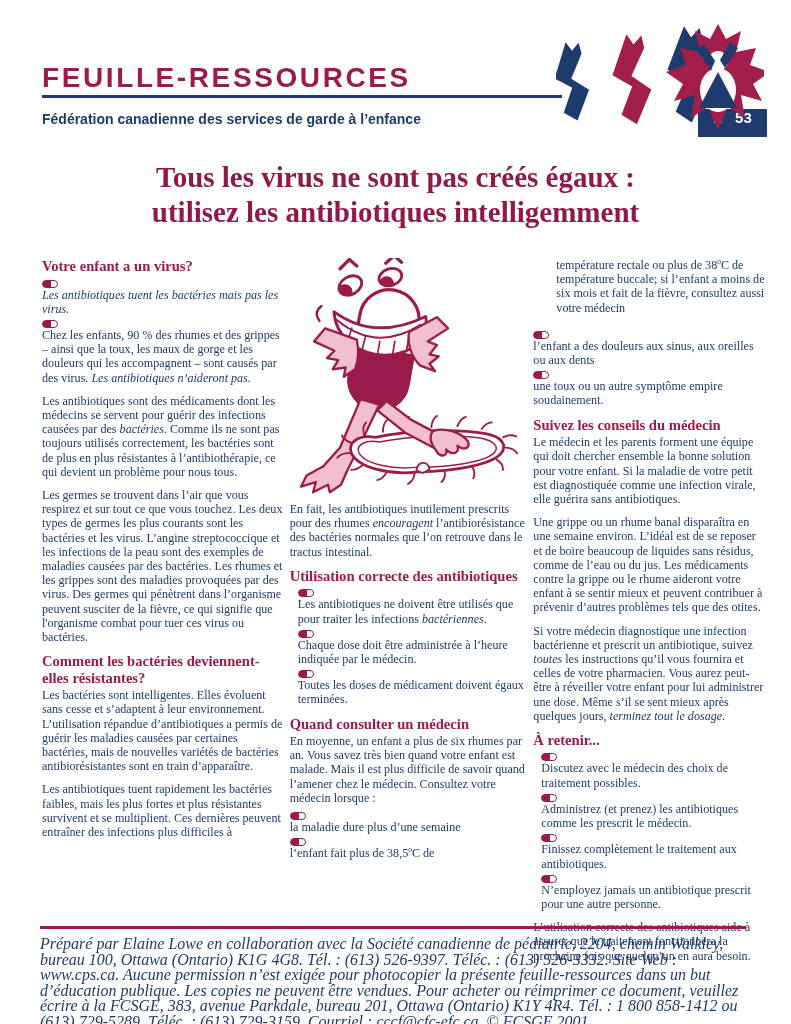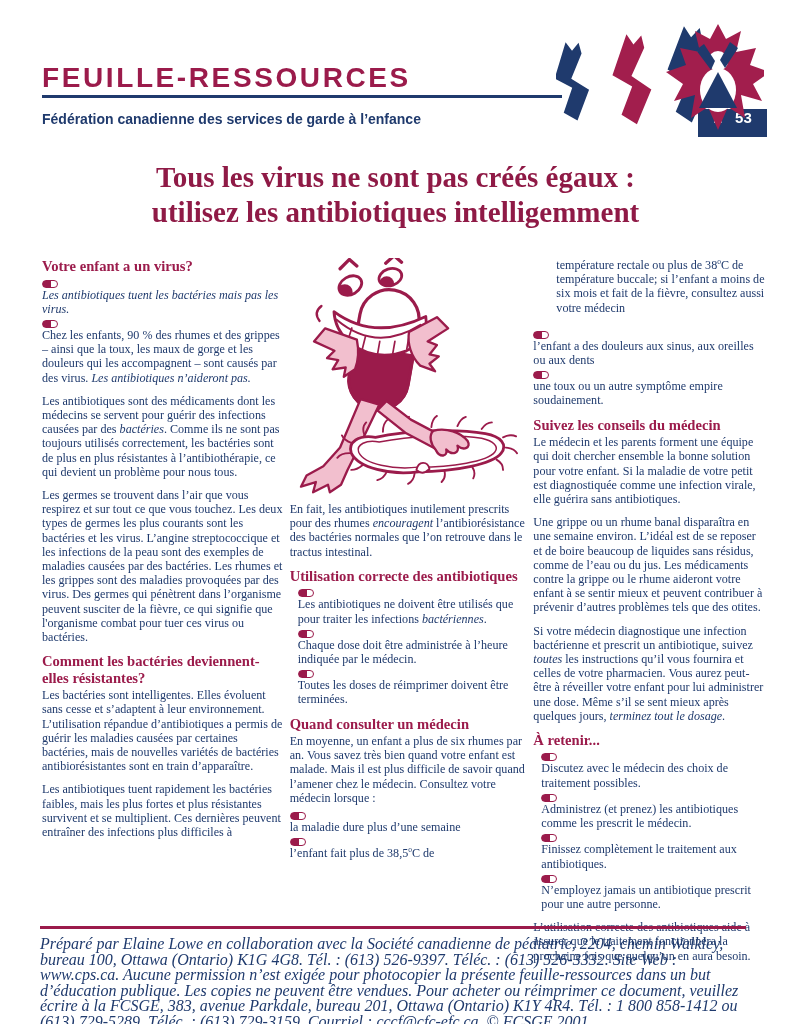--- a/index.html
+++ b/index.html
@@ -189,21 +189,21 @@
         <div class="li">
             <span class="pill"></span>
             <span class="txt"><span>Les antibiotiques ne doivent être utilisés que pour traiter les infections </span><span class="it">bactériennes</span><span>.</span></span>
           </div>
         <div class="li">
             <span class="pill"></span>
             <span class="txt"><span>Chaque dose doit être administrée à l’heure indiquée par le médecin.</span></span>
           </div>
         <div class="li">
             <span class="pill"></span>
-            <span class="txt"><span>Toutes les doses de réimprimer doivent être terminées.</span></span>
+            <span class="txt"><span>Toutes les doses de médicament doivent égaux terminées.</span></span>
           </div>
       </div>
       <h3 class="sec">Quand consulter un médecin</h3>
       <p style="margin-bottom:4px"><span>En moyenne, un enfant a plus de six rhumes par an. Vous savez très bien quand votre enfant est malade. Mais il est plus difficile de savoir quand l’amener chez le médecin. Consultez votre médecin lorsque :</span></p>
       <div class="bullets">
         <div class="li">
             <span class="pill"></span>
             <span class="txt"><span>la maladie dure plus d’une semaine</span></span>
           </div>
         <div class="li">

